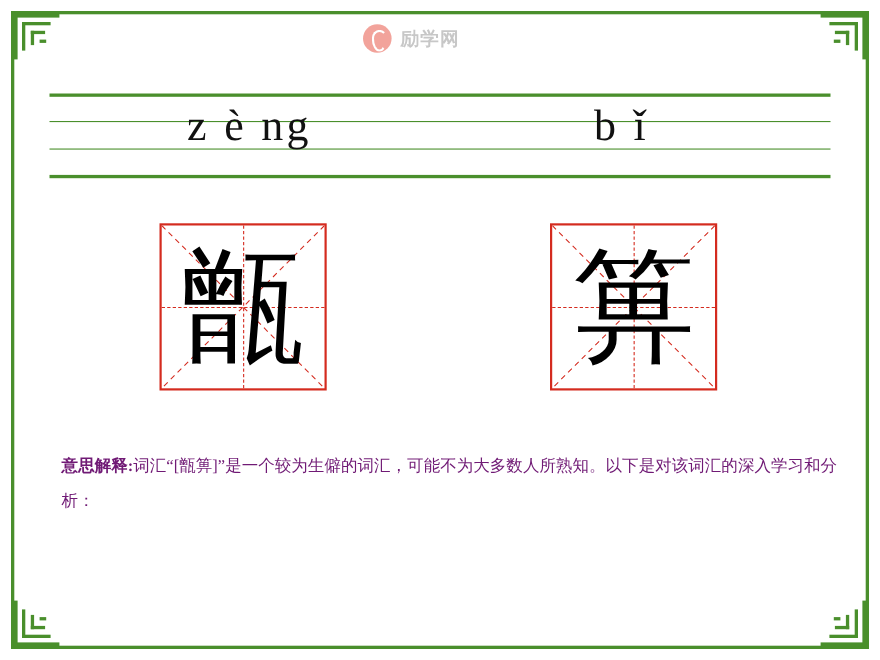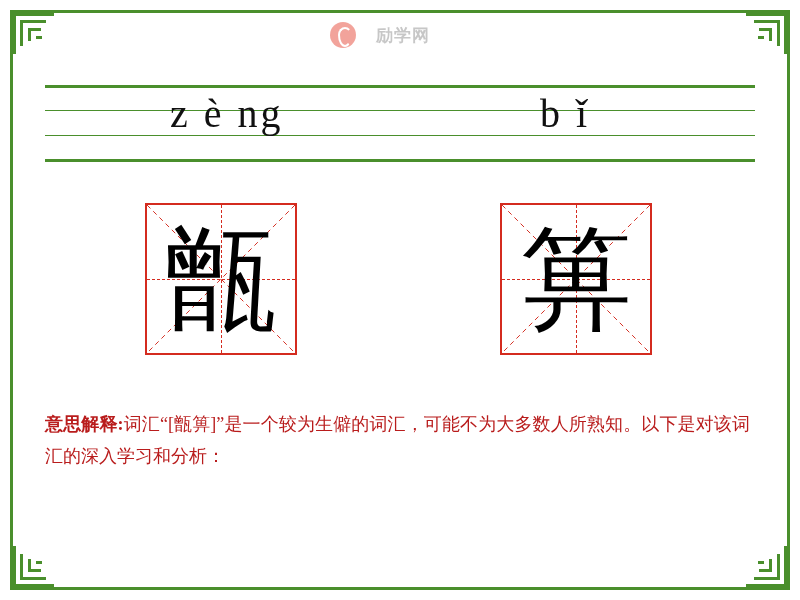--- a/index.html
+++ b/index.html
@@ -54,21 +54,21 @@
 
   
   .logo {
     position: absolute;
     left: 330px;
     top: 18px;
     width: 140px;
     height: 34px;
     display: flex;
     align-items: center;
-    gap: 20px;
+    gap: 8px;
     opacity: 0.55;
   }
   .logo-mark {
     width: 26px;
     height: 26px;
     border-radius: 50%;
     background: #e8594a;
     position: relative;
     flex: none;
   }
@@ -164,27 +164,27 @@
     font-family: "DejaVu Sans", sans-serif;
     font-size: 112px;
     line-height: 1;
     color: #000000;
     font-weight: normal;
   }
 
   
   .explain {
     position: absolute;
-    left: 45px;
+    left: 56px;
     top: 408px;
     width: 705px;
     font-family: "Liberation Serif", serif;
-    font-size: 18px;
+    font-size: 15px;
     line-height: 32px;
-    color: #b91c1c;
+    color: #701a75;
     text-align: justify;
   }
   .explain .label {
     font-weight: bold;
   }
 </style>
 </head>
 <body>
 
 <div class="page">

